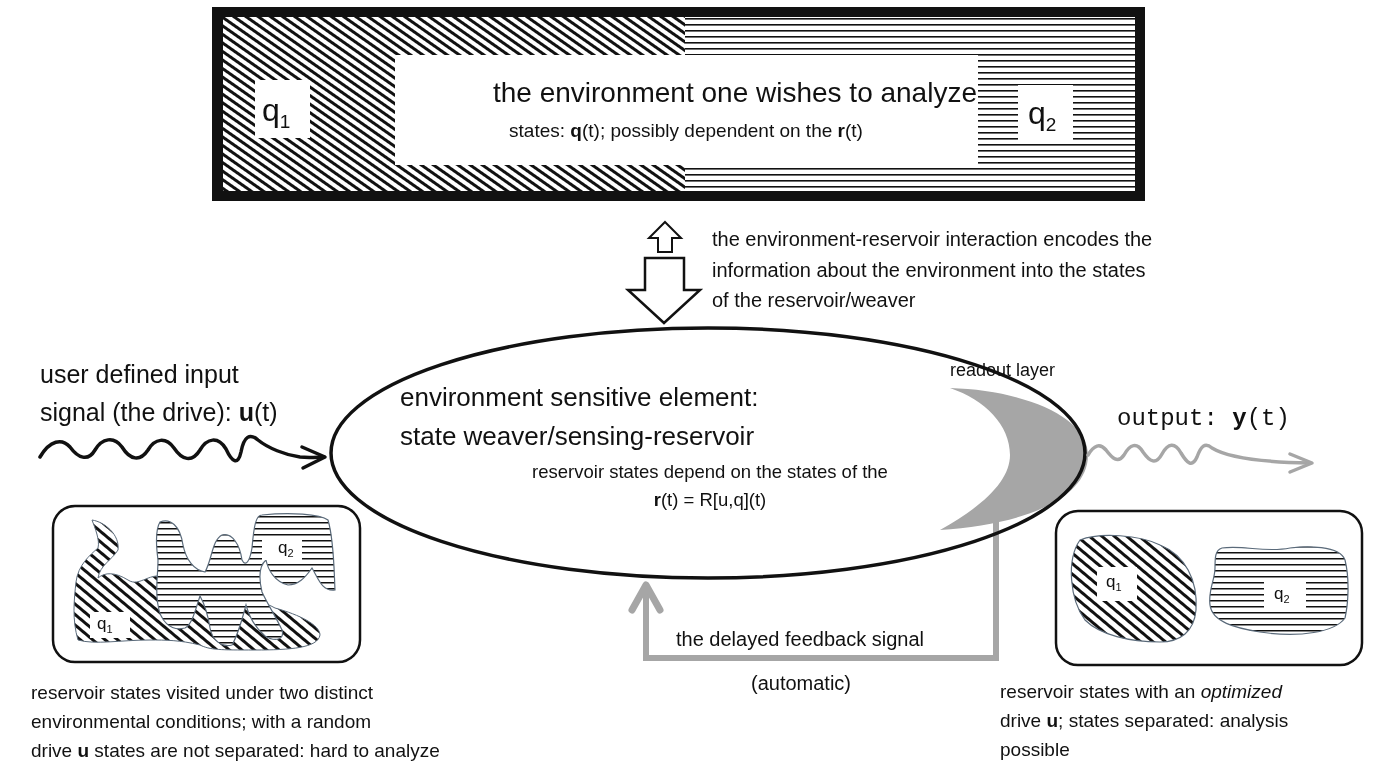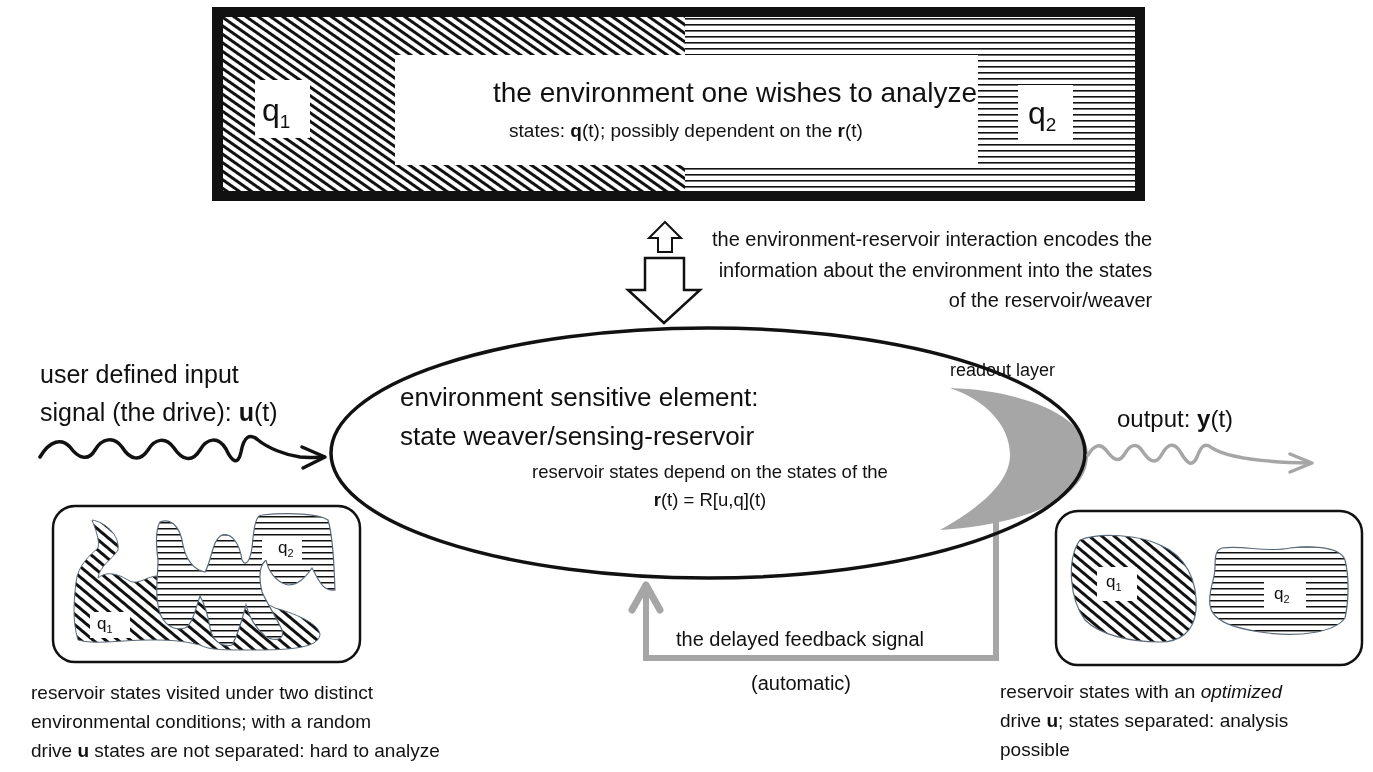--- a/index.html
+++ b/index.html
@@ -89,21 +89,21 @@
   <span>q</span><sub style="font-size:19px;">1</sub>
 </div>
 <div class="abs" style="left:1028px; top:96px; font-size:32px; line-height:34px;">
   <span>q</span><sub style="font-size:19px;">2</sub>
 </div>
 <div class="abs" style="left:395px; width:582px; top:77px; text-align:right; font-size:28px; line-height:32px;">the environment one wishes to analyze</div>
 <div class="abs" style="left:395px; width:582px; top:119px; text-align:center; font-size:19px; line-height:24px;">
   <span>states: </span><b>q</b><span>(t); possibly dependent on the </span><b>r</b><span>(t)</span>
 </div>
 
-<div class="abs" style="left:712px; top:224px; font-size:20px; line-height:30.5px;text-align:right;">
+<div class="abs" style="left:712px; top:224px; font-size:20px; line-height:30.5px;">
   <span class="line">the environment-reservoir interaction encodes the</span>
   <span class="line">information about the environment into the states</span>
   <span class="line">of the reservoir/weaver</span>
 </div>
 
 <div class="abs" style="left:40px; top:355px; font-size:25px; line-height:38px;">
   <span class="line">user defined input</span>
   <span class="line"><span>signal (the drive): </span><b>u</b><span>(t)</span></span>
 </div>
 
@@ -111,21 +111,21 @@
   <span class="line">environment sensitive element:</span>
   <span class="line">state weaver/sensing-reservoir</span>
 </div>
 <div class="abs" style="left:400px; width:620px; top:458px; text-align:center; font-size:18.5px; line-height:27.5px;">
   <span class="line">reservoir states depend on the states of the</span>
   <span class="line"><b>r</b><span>(t) = R[u,q](t)</span></span>
 </div>
 
 <div class="abs" style="left:950px; top:358px; font-size:18px; line-height:24px;">readout layer</div>
 
-<div class="abs" style="left:1117px; top:404px; font-size:24px; line-height:30px;">
+<div class="abs" style="left:1117px; top:404px; font-size:24px; line-height:30px;font-family:Liberation Mono, monospace;">
   <span>output: </span><b>y</b><span>(t)</span>
 </div>
 
 <div class="abs" style="left:676px; top:626px; font-size:20px; line-height:26px;">the delayed feedback signal</div>
 <div class="abs" style="left:751px; top:670px; font-size:20px; line-height:26px;">(automatic)</div>
 
 <div class="abs" style="left:97px; top:614px; font-size:17px; line-height:20px;">
   <span>q</span><sub style="font-size:11px;">1</sub>
 </div>
 <div class="abs" style="left:278px; top:538px; font-size:17px; line-height:20px;">

